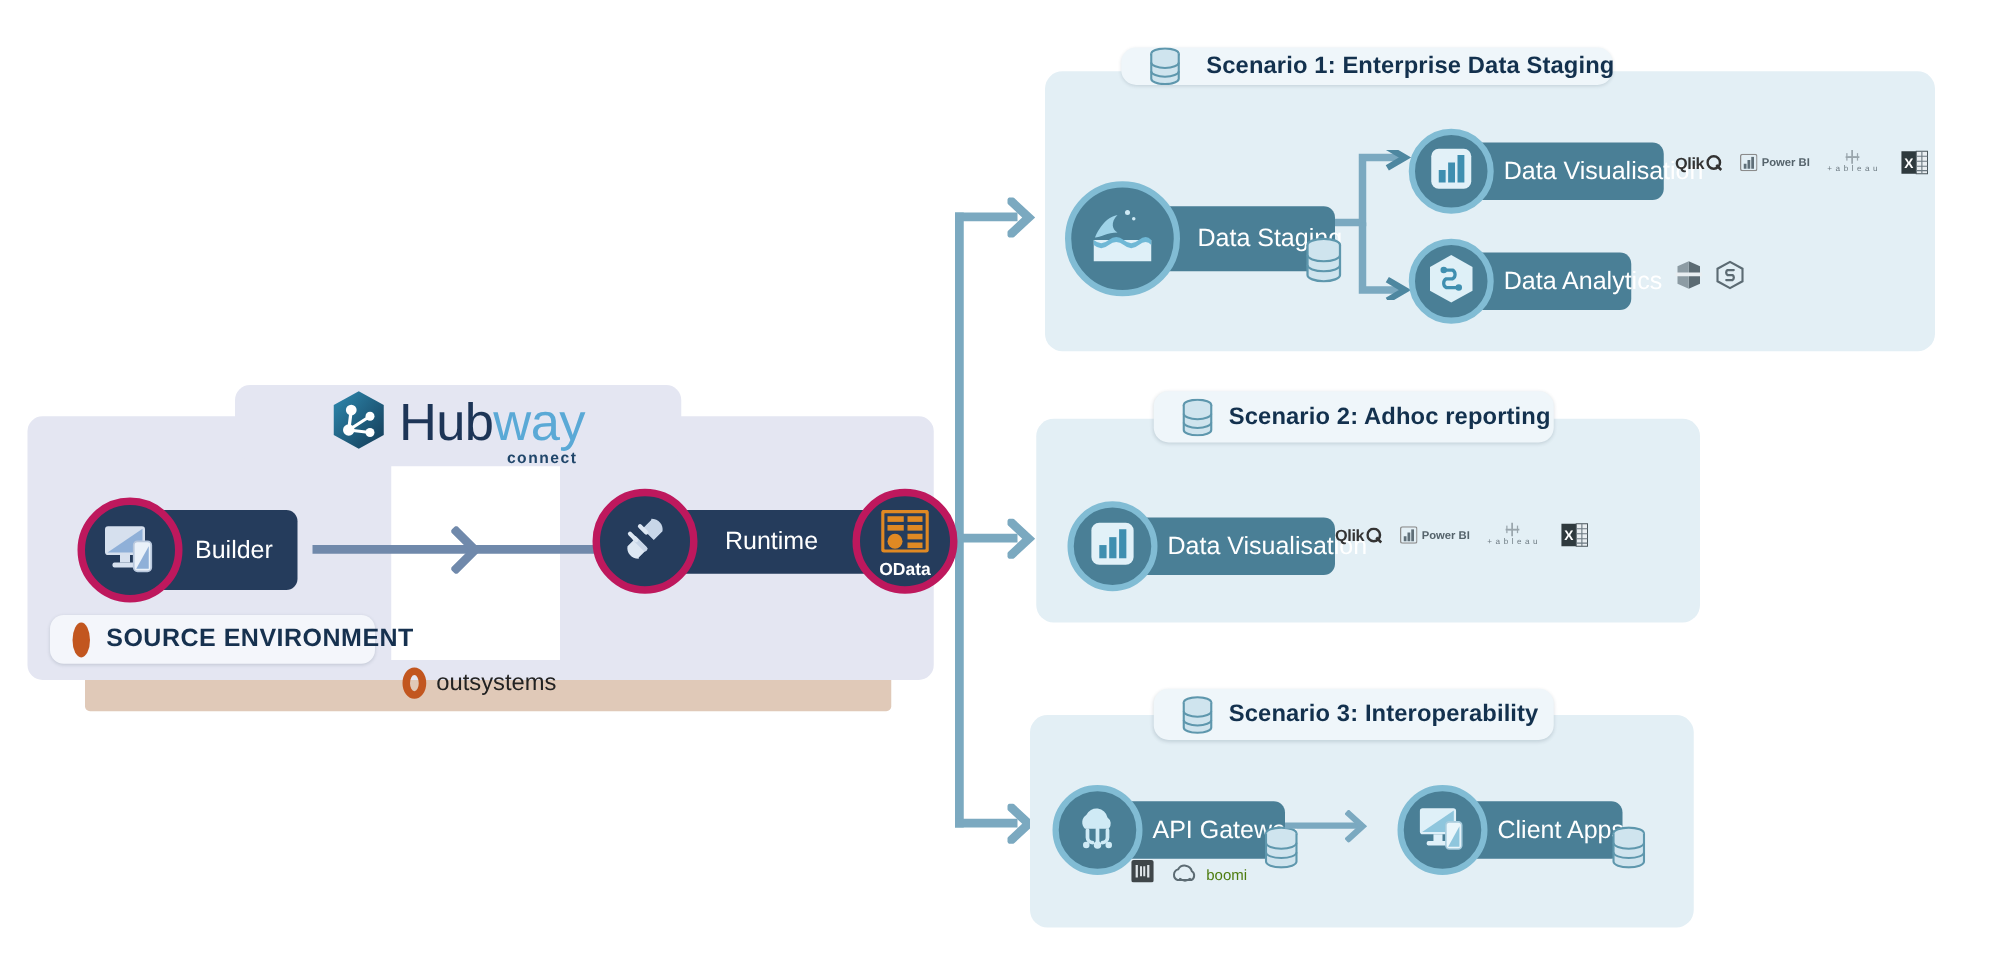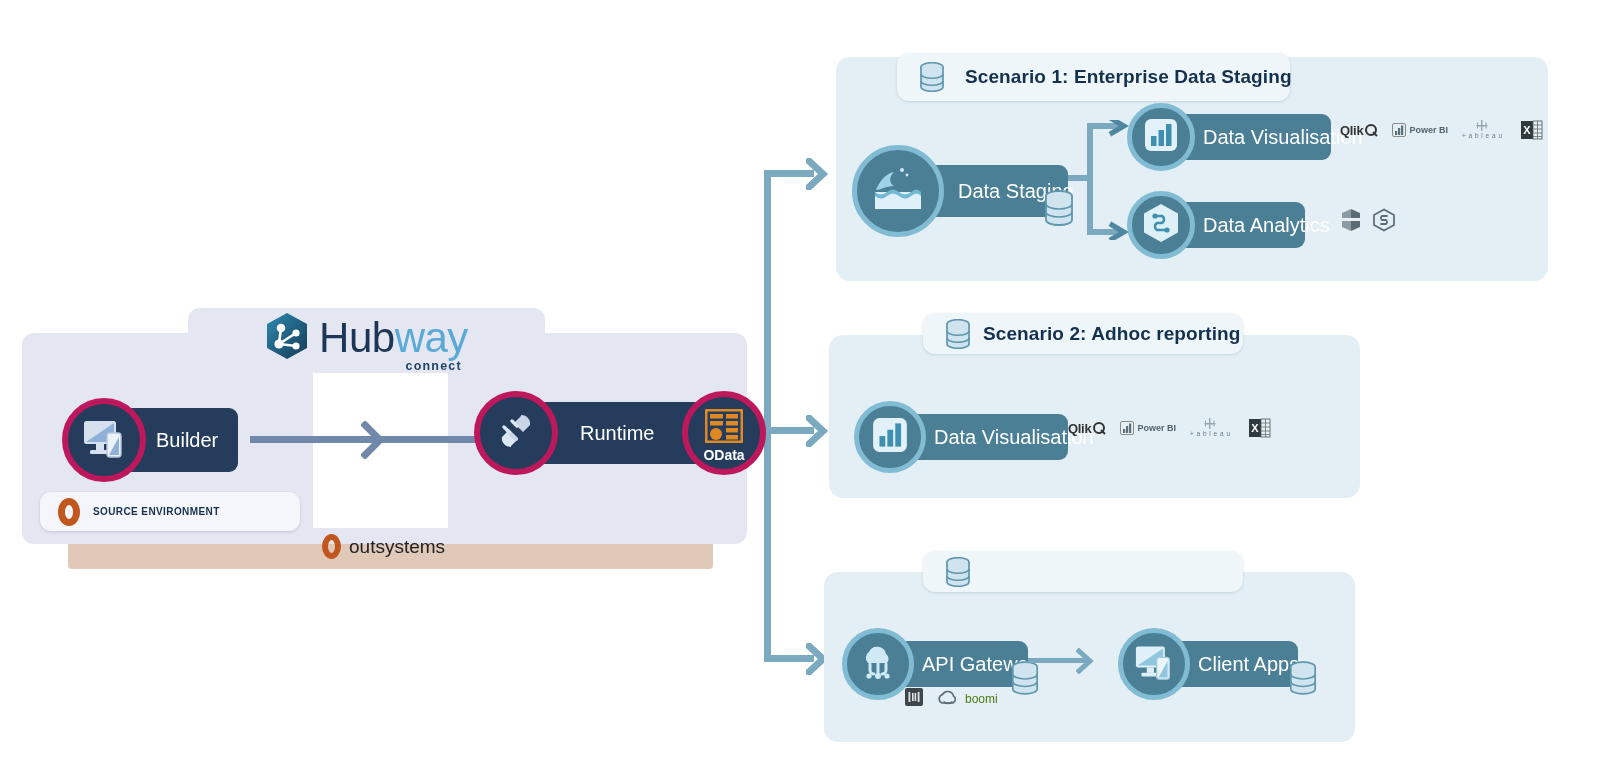--- a/index.html
+++ b/index.html
@@ -35,21 +35,21 @@
   .navy .pill{background:#253c5c;padding-left:40px;padding-right:22px;margin-left:-30px;}
   .navy .circ{width:84px;height:84px;background:#253c5c;border:6px solid #be185d;}
 
   .lavender{position:absolute;background:#e4e6f2;border-radius:12px;}
   .whitegap{position:absolute;background:#ffffff;}
   .tanband{position:absolute;background:#e0c9b8;border-radius:4px;}
 
   .envchip{position:absolute;background:#f4f6fb;border-radius:11px;
            box-shadow:0 1px 3px rgba(40,60,80,.18);
            display:flex;align-items:center;gap:13px;padding:0 18px;box-sizing:border-box;}
-  .envchip .txt{font-size:10px;font-weight:bold;color:#16314f;letter-spacing:.4px;
+  .envchip .txt{font-size:20px;font-weight:bold;color:#16314f;letter-spacing:.4px;
                 white-space:nowrap;}
 
   .osring{width:22px;height:28px;border-radius:50%;
           border:7px solid #c2561f;box-sizing:border-box;}
   .osring.sm{width:19px;height:25px;border-width:6px;}
 
   .logoset{position:absolute;display:flex;align-items:center;gap:14px;}
 
   .hubchip{position:absolute;background:#e4e6f2;border-radius:12px;
            display:flex;align-items:center;justify-content:center;}
@@ -126,21 +126,21 @@
     <div class="circ">
       <span>
         <svg width="44" height="44" viewBox="0 0 44 44">
           <path d="M27 6 c6 0 10 5 9 10 l-7 7 -9-9 7-7 c0-1 0-1 0-1z" fill="#c8d6e8"></path>
           <path d="M17 38 c-6 0 -10-5 -9-10 l7-7 9 9 -7 7z" fill="#dde7f3"></path>
           <path d="M14 22 l8 8" stroke="#c8d6e8" stroke-width="4" stroke-linecap="round"></path>
           <path d="M10 18 l5 5 M18 12 l5 5" stroke="#dde7f3" stroke-width="3.4" stroke-linecap="round"></path>
         </svg>
       </span>
     </div>
-    <div class="pill" style="height:62px;width:190px;padding-left:52px;">
+    <div class="pill" style="height:51px;width:190px;padding-left:52px;">
       <span>Runtime</span>
     </div>
 
     <div class="circ" style="margin-left:-36px;flex-direction:column;gap:0;">
       <span style="margin-top:4px;">
         <svg width="38" height="34" viewBox="0 0 38 34">
           <rect x="1" y="1" width="36" height="32" rx="2" fill="none" stroke="#e08923" stroke-width="3"></rect>
           <rect x="5" y="5" width="13" height="4.5" fill="#e08923"></rect>
           <rect x="21" y="5" width="12" height="4.5" fill="#e08923"></rect>
           <rect x="5" y="12" width="13" height="4.5" fill="#e08923"></rect>
@@ -172,21 +172,21 @@
     <path d="M3 3 L17 16 L3 29" stroke="#7ba9c0" stroke-width="7" fill="none" stroke-linecap="square"></path>
   </svg>
   <svg class="abs" style="left:806px;top:415px;" width="24" height="32" viewBox="0 0 24 32">
     <path d="M3 3 L17 16 L3 29" stroke="#7ba9c0" stroke-width="7" fill="none" stroke-linecap="square"></path>
   </svg>
   <svg class="abs" style="left:806px;top:643px;" width="24" height="32" viewBox="0 0 24 32">
     <path d="M3 3 L17 16 L3 29" stroke="#7ba9c0" stroke-width="7" fill="none" stroke-linecap="square"></path>
   </svg>
 
   <div class="panel" style="left:836px;top:57px;width:712px;height:224px;"></div>
-  <div class="badge" style="left:897px;top:53px;width:393px;height:48px;gap:20px;">
+  <div class="badge" style="left:897px;top:38px;width:393px;height:30px;gap:20px;">
     <span class="cyl">
       <svg width="26" height="30" viewBox="0 0 26 30">
         <ellipse cx="13" cy="5" rx="11" ry="4.3" fill="#cfe4ee" stroke="#5e97ad" stroke-width="1.7"></ellipse>
         <path d="M2 5 V25 a11 4.3 0 0 0 22 0 V5" fill="#cfe4ee" stroke="#5e97ad" stroke-width="1.7"></path>
         <path d="M2 12 a11 4.3 0 0 0 22 0 M2 19 a11 4.3 0 0 0 22 0" fill="none" stroke="#5e97ad" stroke-width="1.6"></path>
       </svg>
     </span>
     <span class="badge-title">Scenario 1: Enterprise Data Staging</span>
   </div>
 
@@ -383,20 +383,21 @@
 
   <div class="panel" style="left:824px;top:572px;width:531px;height:170px;"></div>
   <div class="badge" style="left:923px;top:551px;width:320px;height:41px;">
     <span class="cyl">
       <svg width="26" height="30" viewBox="0 0 26 30">
         <ellipse cx="13" cy="5" rx="11" ry="4.3" fill="#cfe4ee" stroke="#5e97ad" stroke-width="1.7"></ellipse>
         <path d="M2 5 V25 a11 4.3 0 0 0 22 0 V5" fill="#cfe4ee" stroke="#5e97ad" stroke-width="1.7"></path>
         <path d="M2 12 a11 4.3 0 0 0 22 0 M2 19 a11 4.3 0 0 0 22 0" fill="none" stroke="#5e97ad" stroke-width="1.6"></path>
       </svg>
     </span>
+    <span class="badge-title">Scenario 3: Interoperability</span>
   </div>
 
   <div class="node teal" style="left:842px;top:628px;">
     <div class="circ" style="width:72px;height:72px;">
       <span>
         <svg width="40" height="38" viewBox="0 0 40 38">
           <path d="M10 20 a7 7 0 0 1 1-11 a9 9 0 0 1 17 2 a6 6 0 0 1 1 9z" fill="#cfeaf5"></path>
           <g stroke="#cfeaf5" stroke-width="3" stroke-linecap="round" fill="none">
             <path d="M20 20 V31"></path>
             <path d="M12 21 V27 a4 4 0 0 0 4 4"></path>

